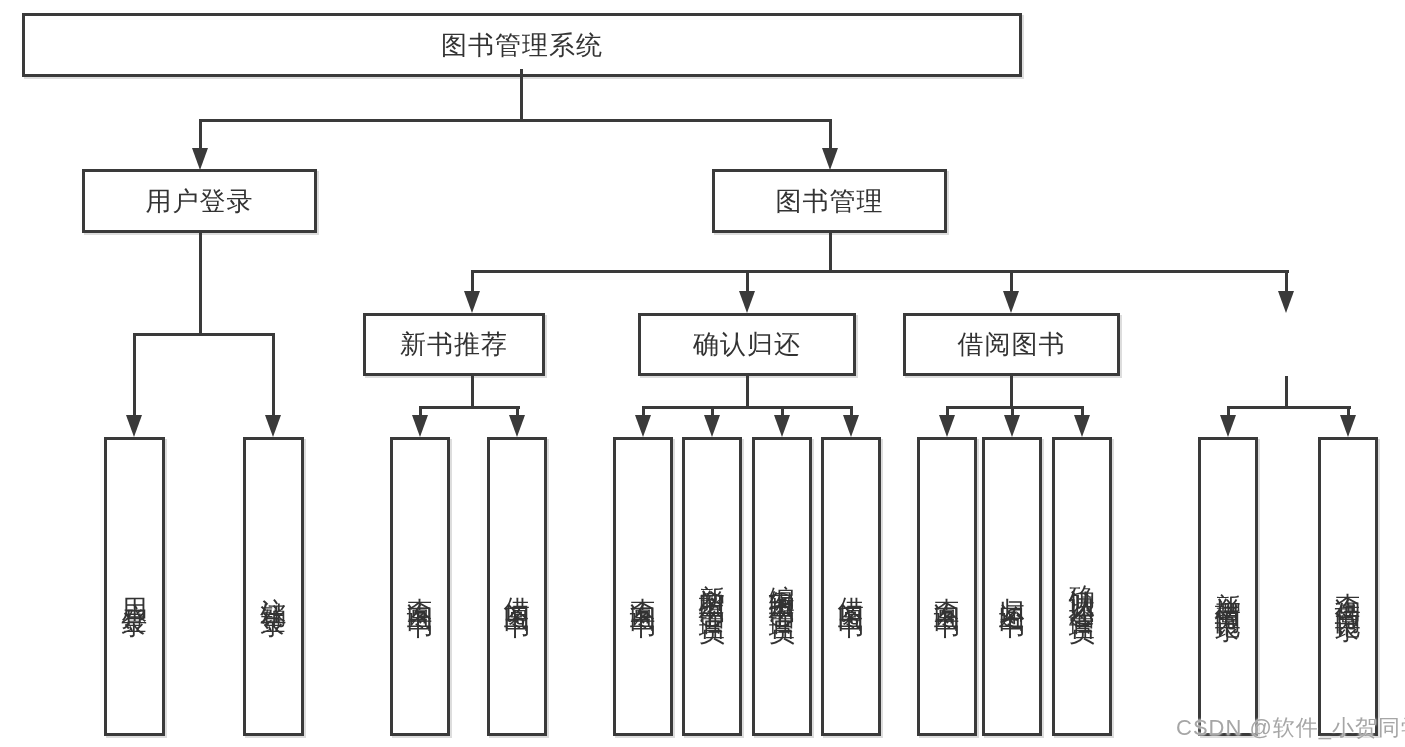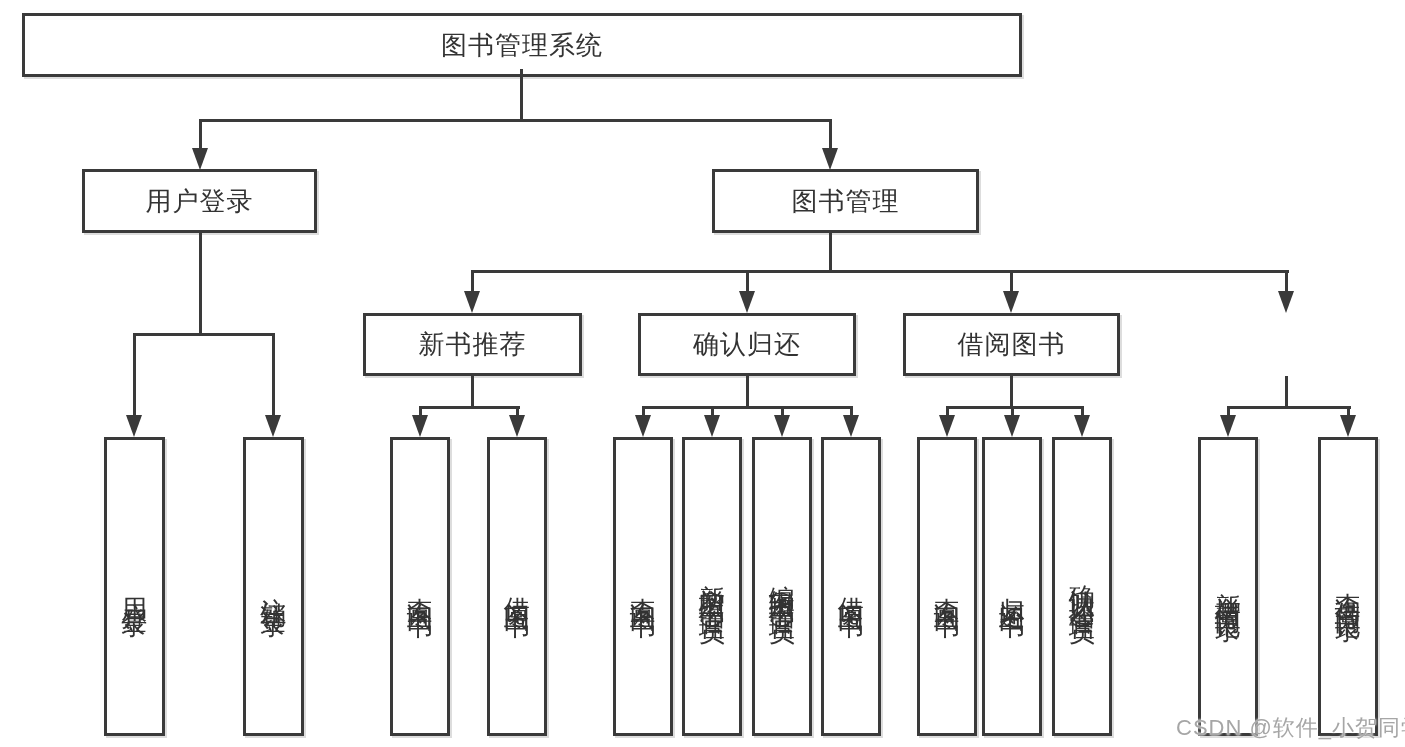--- a/index.html
+++ b/index.html
@@ -84,41 +84,41 @@
   <div class="node" style="left:22px; top:13px; width:1000px; height:64px;">图书管理系统</div>
 
   <div class="line" style="left:520px; top:69px; width:3px; height:50px;"></div>
   <div class="line" style="left:199px; top:119px; width:633px; height:3px;"></div>
   <div class="line" style="left:199px; top:121px; width:3px; height:29px;"></div>
   <div class="line" style="left:829px; top:121px; width:3px; height:29px;"></div>
   <div class="arrow" style="left:192px; top:148px;"></div>
   <div class="arrow" style="left:822px; top:148px;"></div>
 
   <div class="node" style="left:82px; top:169px; width:235px; height:64px;">用户登录</div>
-  <div class="node" style="left:712px; top:169px; width:267px; height:64px;font-family:Liberation Serif, serif;">图书管理</div>
+  <div class="node" style="left:712px; top:169px; width:235px; height:64px;font-family:Liberation Serif, serif;">图书管理</div>
 
   <div class="line" style="left:199px; top:233px; width:3px; height:102px;"></div>
   <div class="line" style="left:133px; top:333px; width:142px; height:3px;"></div>
   <div class="line" style="left:133px; top:335px; width:3px; height:82px;"></div>
   <div class="line" style="left:272px; top:335px; width:3px; height:82px;"></div>
   <div class="arrow" style="left:126px; top:415px;"></div>
   <div class="arrow" style="left:265px; top:415px;"></div>
 
   <div class="line" style="left:829px; top:233px; width:3px; height:39px;"></div>
   <div class="line" style="left:471px; top:270px; width:818px; height:3px;"></div>
   <div class="line" style="left:471px; top:272px; width:3px; height:21px;"></div>
   <div class="line" style="left:746px; top:272px; width:3px; height:21px;"></div>
   <div class="line" style="left:1010px; top:272px; width:3px; height:21px;"></div>
   <div class="line" style="left:1285px; top:272px; width:3px; height:21px;"></div>
   <div class="arrow" style="left:464px; top:291px;"></div>
   <div class="arrow" style="left:739px; top:291px;"></div>
   <div class="arrow" style="left:1003px; top:291px;"></div>
   <div class="arrow" style="left:1278px; top:291px;"></div>
 
-  <div class="node" style="left:363px; top:313px; width:219px; height:63px;">新书推荐</div>
+  <div class="node" style="left:363px; top:313px; width:182px; height:63px;">新书推荐</div>
   <div class="node" style="left:638px; top:313px; width:218px; height:63px;">确认归还</div>
   <div class="node" style="left:903px; top:313px; width:217px; height:63px;">借阅图书</div>
 
   <div class="line" style="left:471px; top:376px; width:3px; height:32px;"></div>
   <div class="line" style="left:419px; top:406px; width:101px; height:3px;"></div>
   <div class="line" style="left:419px; top:408px; width:3px; height:9px;"></div>
   <div class="line" style="left:516px; top:408px; width:3px; height:9px;"></div>
   <div class="arrow" style="left:412px; top:415px;"></div>
   <div class="arrow" style="left:509px; top:415px;"></div>
 

